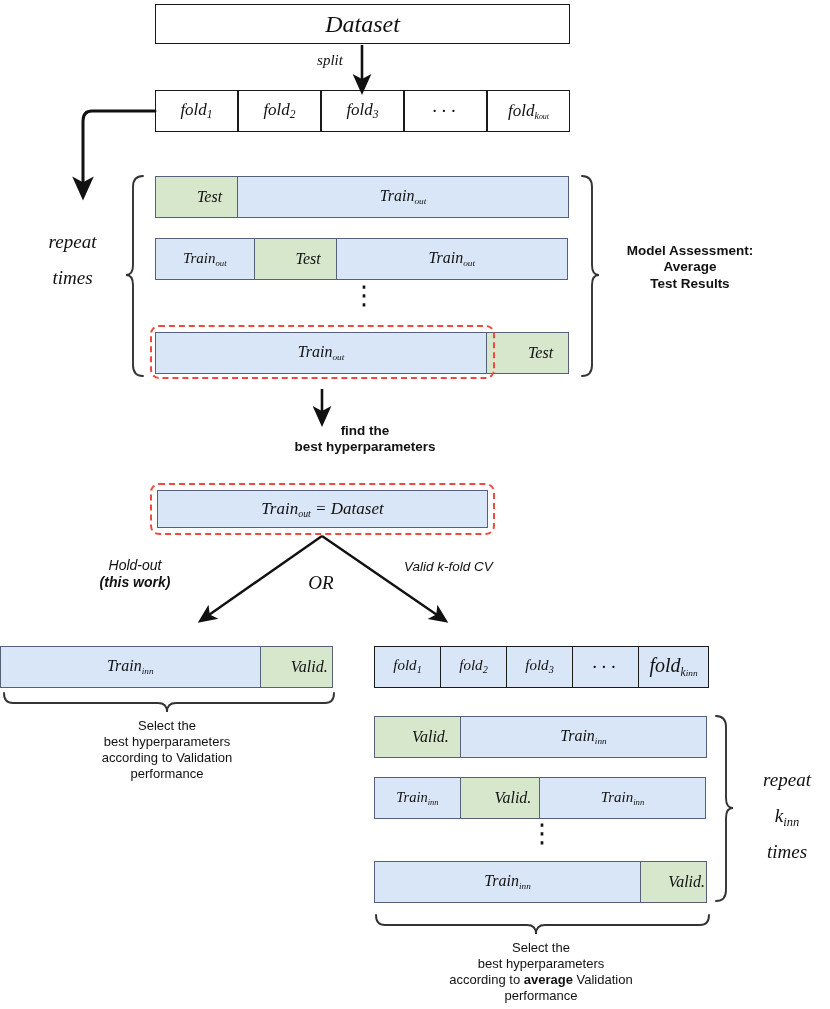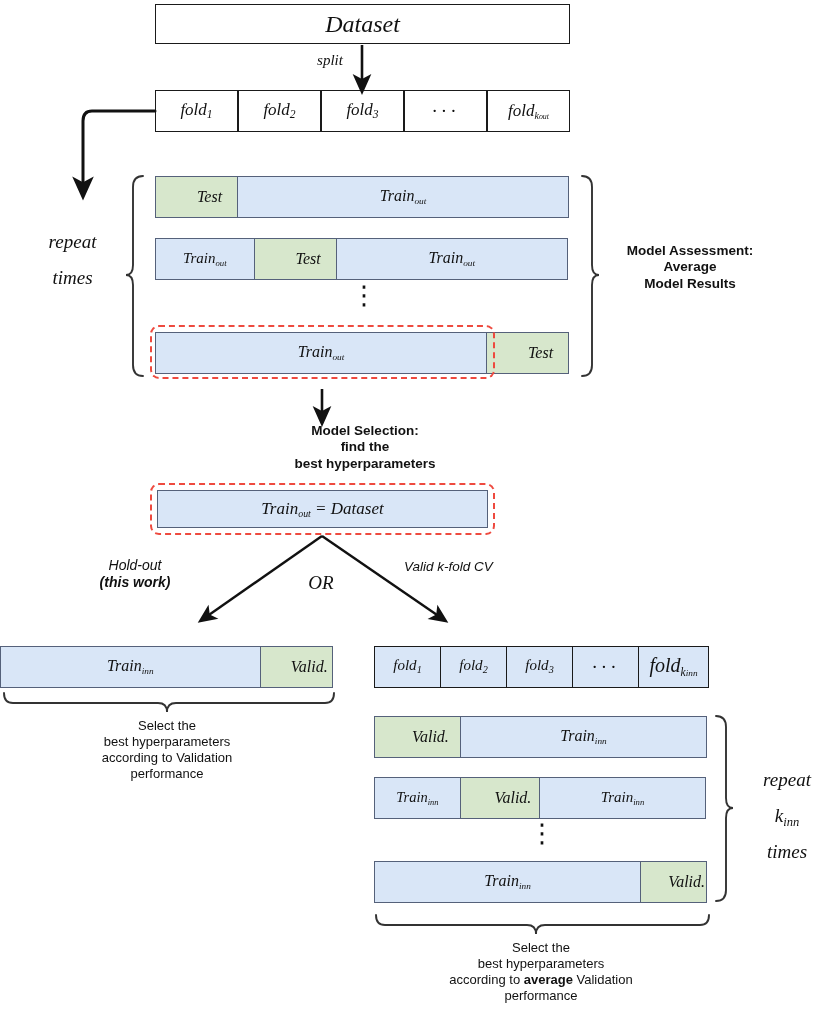--- a/index.html
+++ b/index.html
@@ -90,25 +90,24 @@
         <span class="mathi" style="font-size:16px;">Test</span>
       </div>
     </div>
   </div>
 
   <div class="dashed" style="left:150px;top:325px;width:345px;height:54px;"></div>
 
   <div class="lbl bold" style="left:600px;top:243px;width:180px;font-size:13.5px;">
     <div>Model Assessment:</div>
     <div>Average</div>
-    <div>Model Results</div>
+    <div>Test Results</div>
   </div>
 
   <div class="lbl bold" style="left:215px;top:423px;width:300px;font-size:13.5px;">
-    <div>Model Selection:</div>
     <div>find the</div>
     <div>best hyperparameters</div>
   </div>
 
   <div class="dashed" style="left:150px;top:483px;width:345px;height:52px;"></div>
   <div class="box blue" style="left:157px;top:490px;width:331px;height:38px;">
     <span class="mathi" style="font-size:17px;">
       <span>Train</span><span class="sub2">out</span><span> = Dataset</span>
     </span>
   </div>

